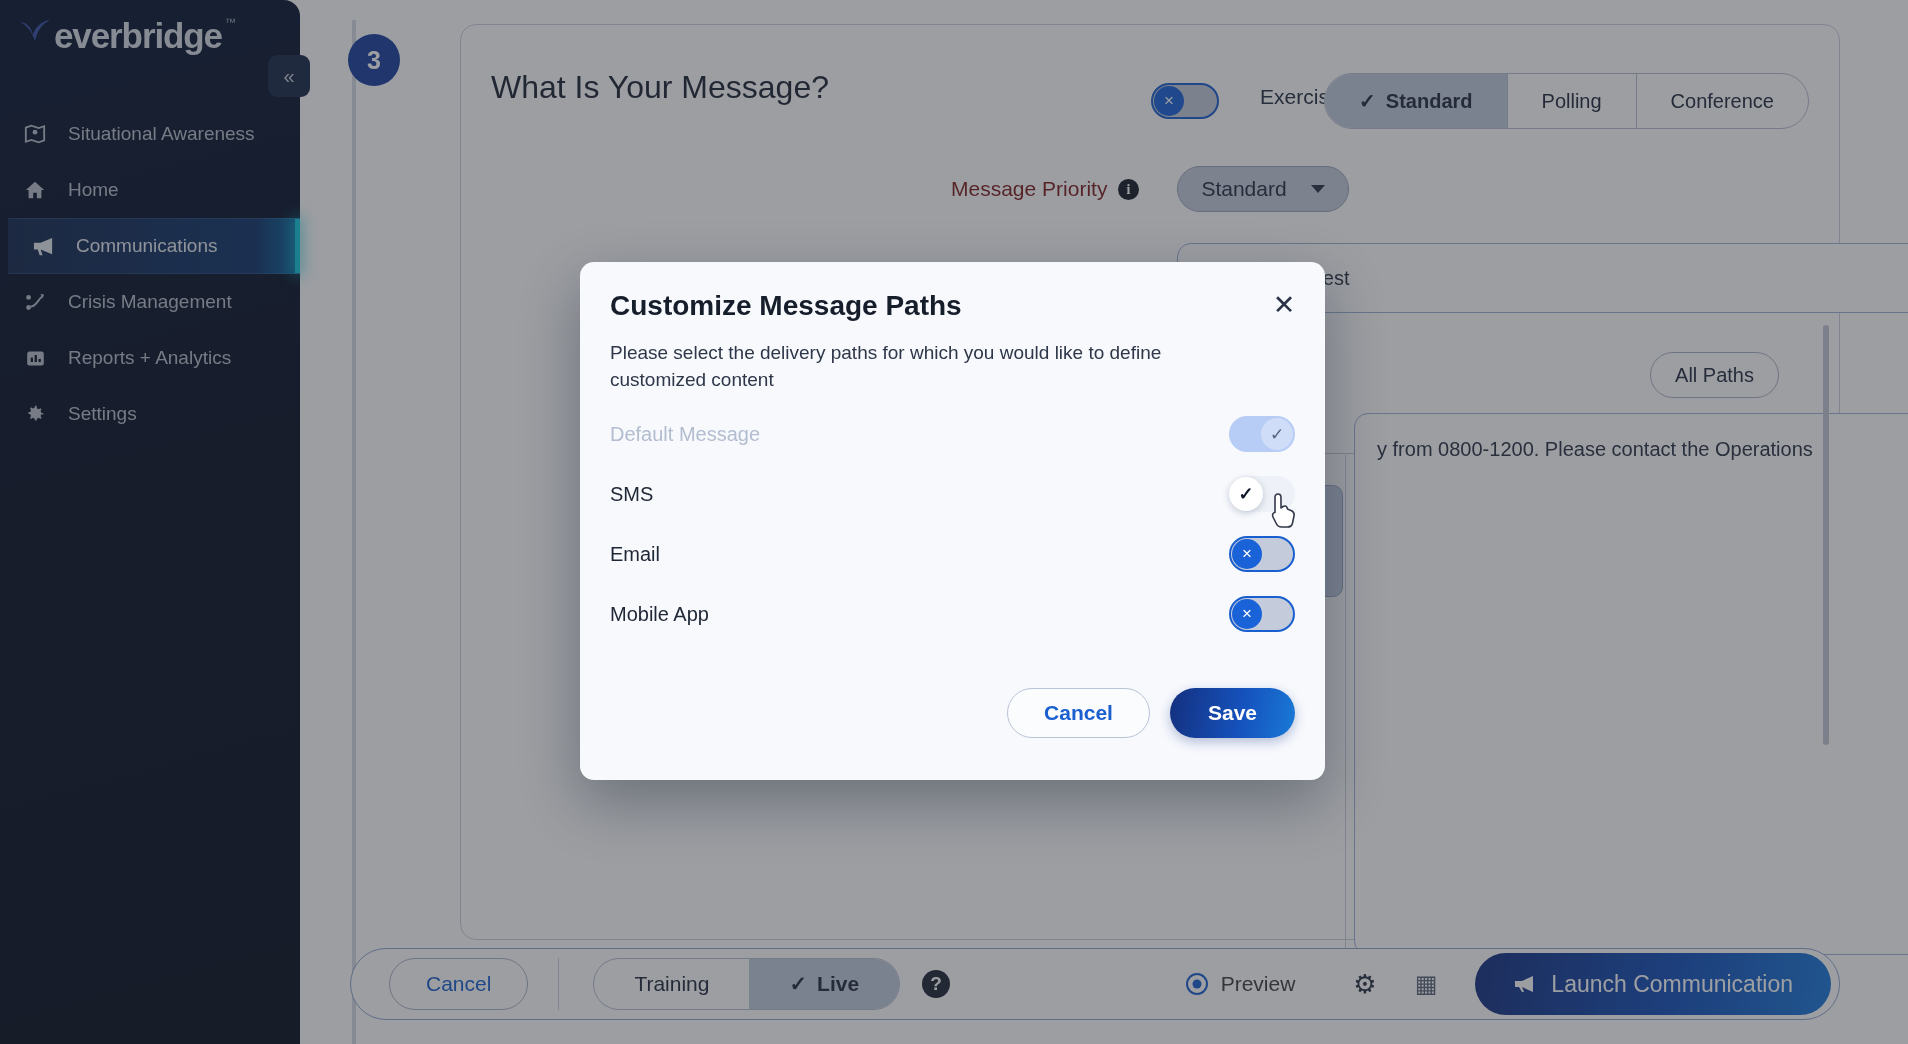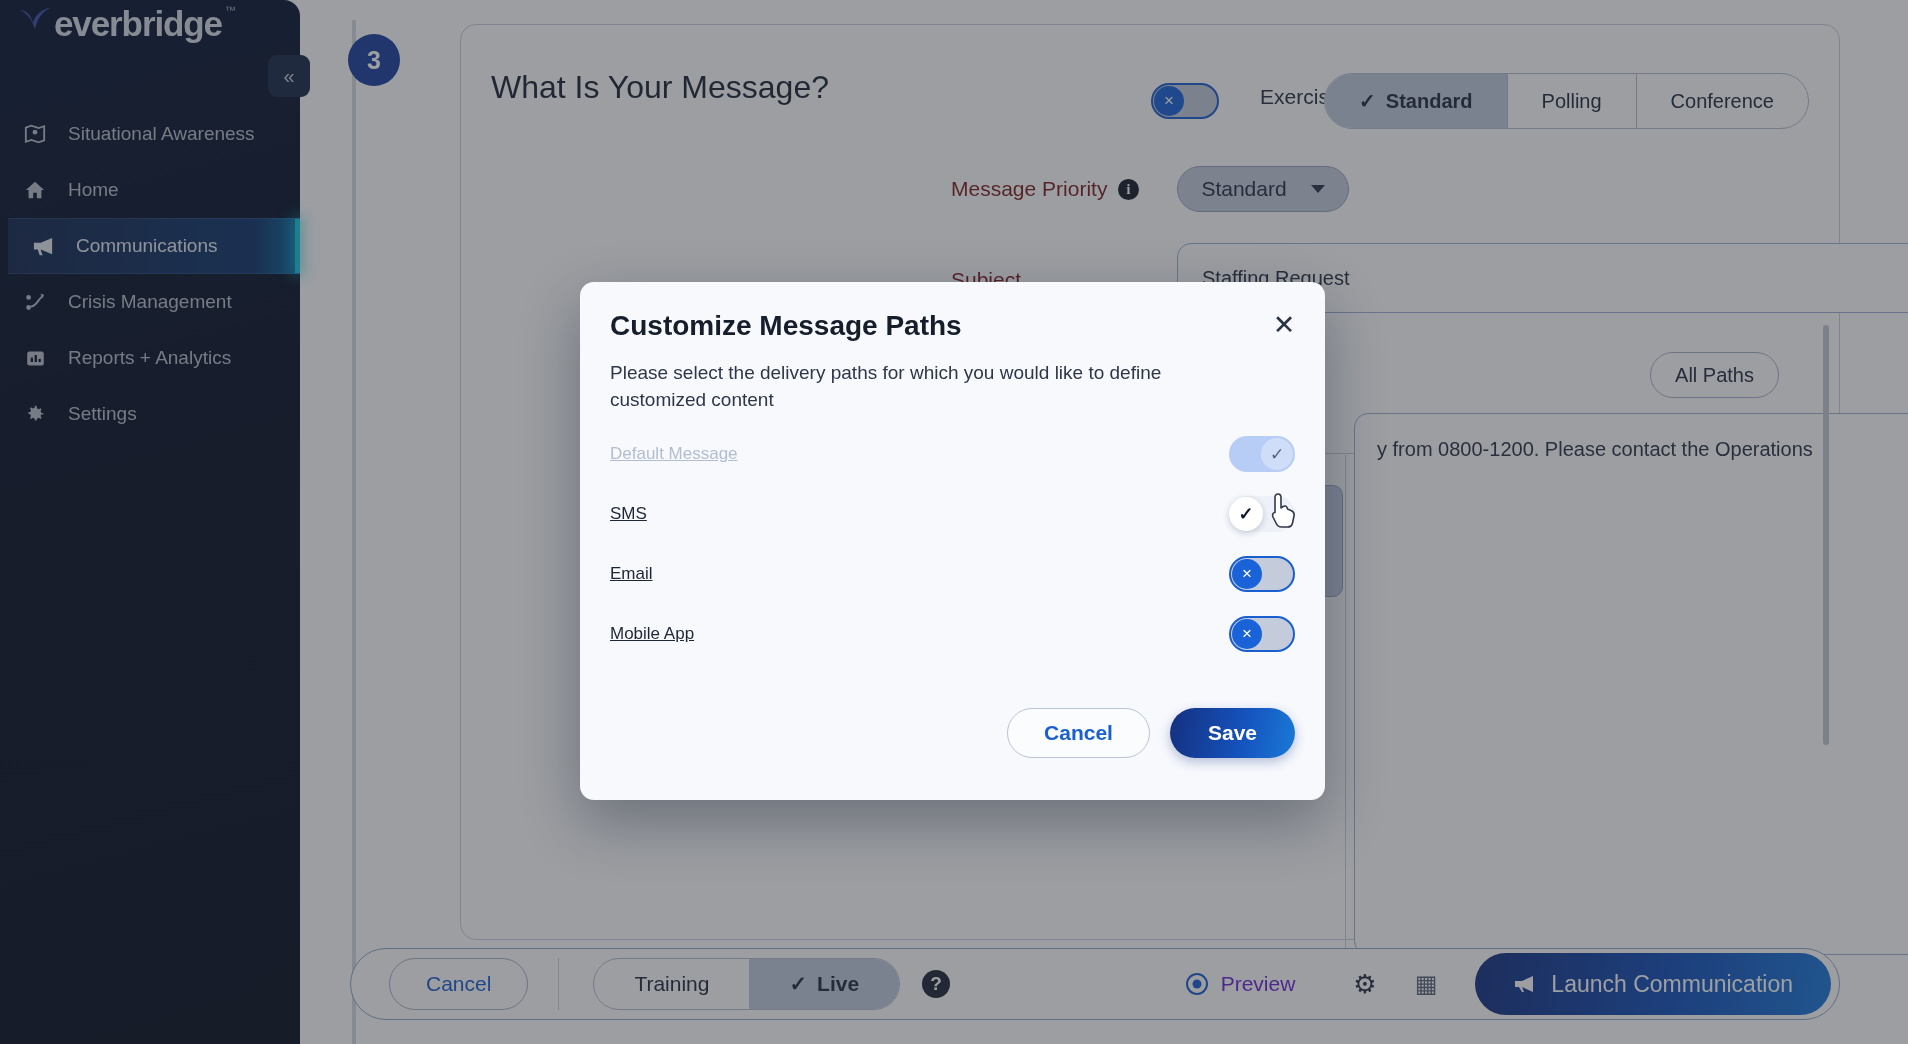--- a/index.html
+++ b/index.html
@@ -13,21 +13,21 @@
   #app { position: relative; width:1908px; height:1044px; }
 
   
   .sidebar {
     position:absolute; left:0; top:0; width:300px; height:1044px;
     background: linear-gradient(165deg,#0b1733 0%,#0a1124 45%,#0b1021 100%);
     border-top-right-radius: 16px;
     z-index: 40;
   }
   .logo-wrap {
-    position:absolute; left:18px; top:4px; display:flex; align-items:center; gap:2px;
+    position:absolute; left:18px; top:16px; display:flex; align-items:center; gap:2px;
   }
   .logo-mark { width:34px; height:32px; position:relative; }
   .logo-text {
     font-size:35px; font-weight:700; color:#d9dde4; letter-spacing:-1.1px;
     line-height:1; position:relative; top:2px;
   }
   .logo-tm { font-size:11px; color:#aab0bb; position:relative; top:-12px; left:1px;}
   .collapse-btn {
     position:absolute; right:-10px; top:55px; width:42px; height:42px;
     border-radius:9px; background:#1b2946; display:flex; align-items:center;
@@ -159,57 +159,56 @@
     border-radius:26px; overflow:hidden; background:#fff;
   }
   .mode-seg .seg { border-right:none; padding:0 40px; font-size:21px; }
   .mode-seg .seg.active { background:#c3cbdd; }
   .help-icon {
     margin-left:22px; width:28px; height:28px; border-radius:50%;
     background:#1f2734; color:#fff; font-size:19px; font-weight:700;
     display:flex; align-items:center; justify-content:center; cursor:pointer;
   }
   .spacer { flex:1; }
-  .preview-btn { display:flex; align-items:center; gap:12px; color:#6d28d9; font-size:21px; cursor:pointer; }
+  .preview-btn { display:flex; align-items:center; gap:12px; color:#404040; font-size:21px; cursor:pointer; }
   .gear-ic { margin-left:58px; font-size:26px; color:#2a3243; cursor:pointer;}
   .cal-ic { margin-left:38px; font-size:24px; color:#5b6477; cursor:pointer;}
   .launch-btn {
     margin-left:38px; margin-right:8px; height:62px; padding:0 38px; border-radius:31px;
     background:linear-gradient(100deg,#16307e 0%,#1550b9 55%,#1c78d8 100%);
     color:#fff; font-size:23px; display:flex; align-items:center; gap:14px; cursor:pointer;
   }
 
   
   .dimmer {
     position:absolute; inset:0; background:rgba(40,44,52,.46); z-index:60;
   }
 
   
   .modal {
     position:absolute; left:580px; top:262px; width:745px; height:518px;
     background:#f7f9fd; border-radius:14px; z-index:70;
     box-shadow:0 22px 60px rgba(10,20,40,.33);
-    margin-top:20px;
   }
   .modal-title { position:absolute; left:30px; top:28px; font-size:28px; font-weight:700; color:#161d2b; }
   .modal-close {
     position:absolute; right:24px; top:26px; width:34px; height:34px;
     display:flex; align-items:center; justify-content:center;
     font-size:27px; color:#2b3446; cursor:pointer;
   }
   .modal-sub {
     position:absolute; left:30px; top:78px; width:650px;
     font-size:19px; color:#2e3749; line-height:1.42;
   }
   .rows { position:absolute; left:0; top:142px; width:100%; }
   .mrow {
     position:relative; height:60px; display:flex; align-items:center;
     padding:0 30px; justify-content:space-between;
   }
-  .mrow-label { font-size:17px; color:#1f2635;text-decoration:underline; }
+  .mrow-label { font-size:20px; color:#1f2635; }
   .mrow.disabled .mrow-label { color:#b3bdd0; }
 
   .sw { position:relative; width:66px; height:36px; border-radius:18px; cursor:pointer; }
   .sw.on-disabled { background:#b8cdf5; }
   .sw.on-disabled .k {
     position:absolute; right:2px; top:2px; width:32px; height:32px; border-radius:50%;
     background:#cfddf8; display:flex; align-items:center; justify-content:center;
     color:#54627c; font-size:17px;
   }
   .sw.mid { background:#eef2f8; }

